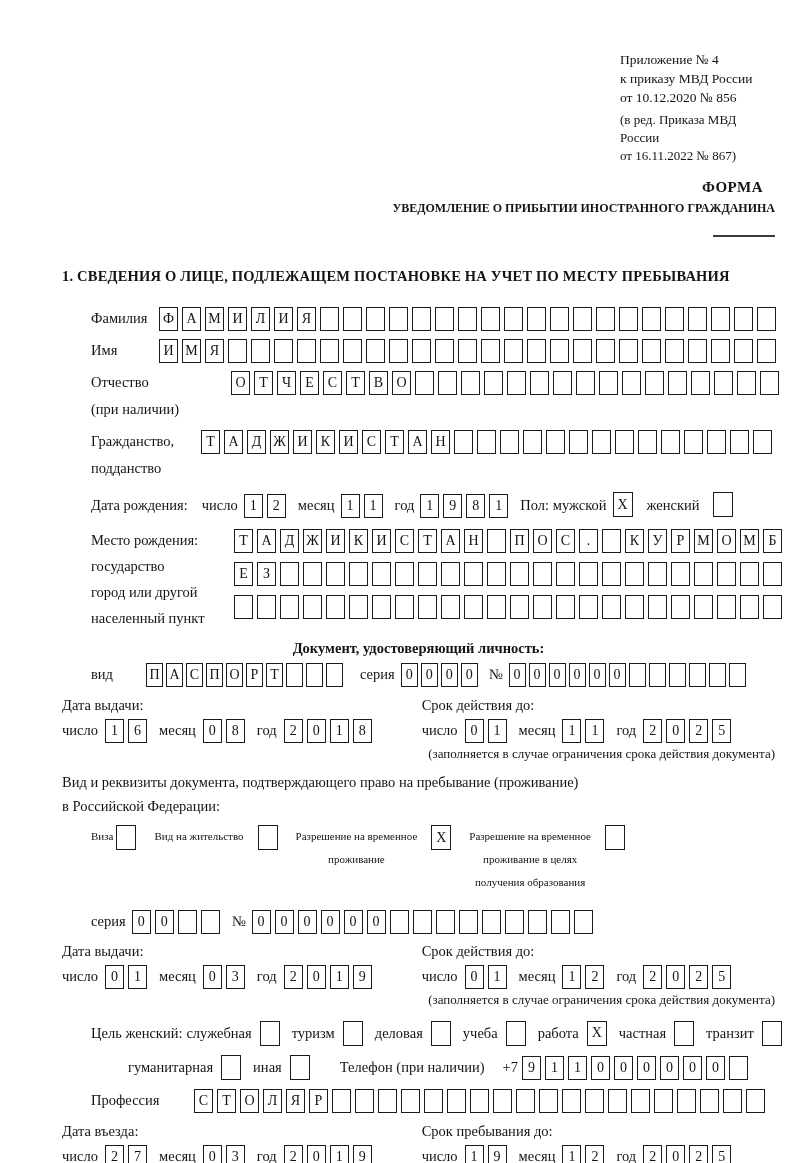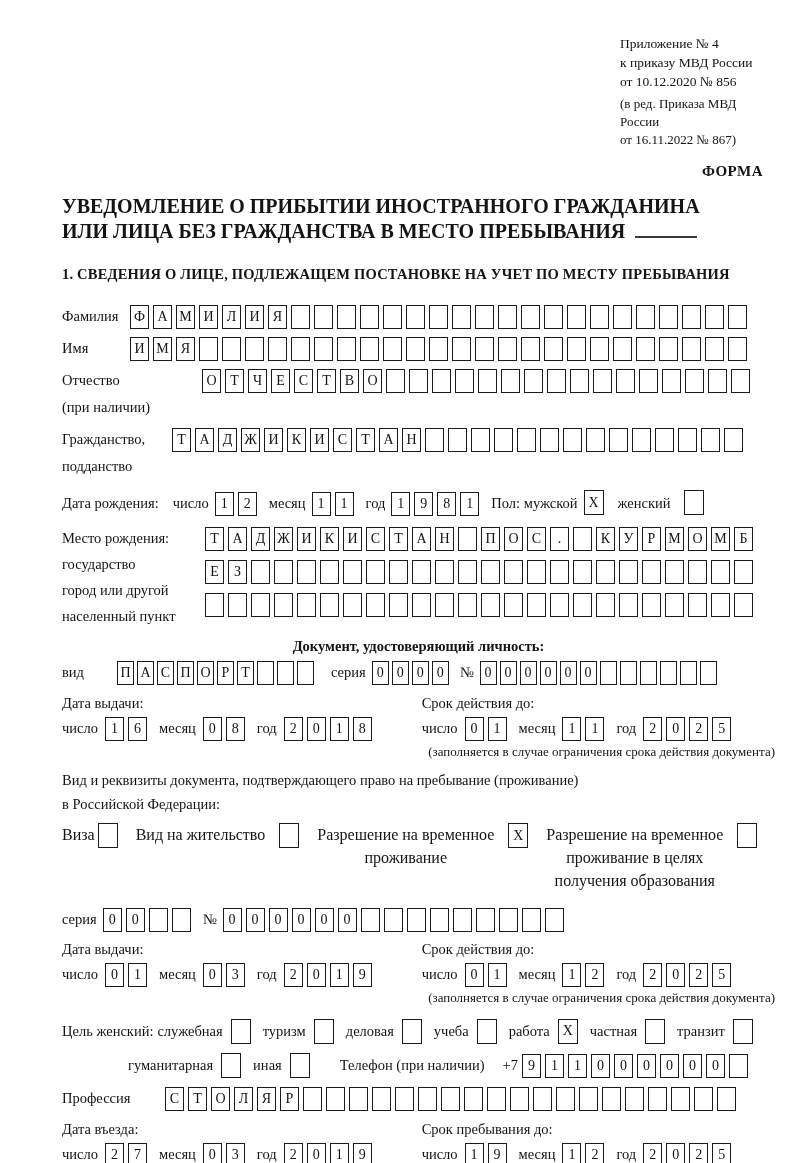--- a/index.html
+++ b/index.html
@@ -2,31 +2,31 @@
 <html><head>
 <meta charset="utf-8">
 <style>
   * { box-sizing: border-box; margin: 0; padding: 0; }
   html,body { background:#ffffff; }
   body {
     width: 800px; height: 1163px;
     font-family: "Liberation Serif", serif;
     color: #141414;
   }
-  .page { padding: 34px 25px 0 62px; width: 800px; height: 1163px; border-radius: 25px; }
+  .page { padding: 50px 25px 0 62px; width: 800px; height: 1163px; border-radius: 25px; }
 
   .annex { margin-left: 558px; font-size: 13.5px; line-height: 19px; white-space: pre-line; }
   .revision { margin-left: 558px; font-size: 13px; line-height: 18px; white-space: pre-line; margin-top: 4px; }
   .forma { text-align: right; padding-right: 12px; font-weight: bold; font-size: 15px; margin-top: 14px; letter-spacing: .5px; }
 
-  .title { text-align: left; font-weight: bold; font-size: 20px; line-height: 25px; margin-top: 14px; }
+  .title { text-align: right; font-weight: bold; font-size: 12px; line-height: 25px; }
   .blank-line { display: inline-block; width: 62px; border-bottom: 2.5px solid #3a3a3a; height: 14px; margin-left: 10px; }
   .section-title { font-weight: bold; font-size: 14.5px; margin-top: 22px; letter-spacing: .2px; }
 
-  .frow { display: flex; align-items: flex-start; margin-top: 5px; }
+  .frow { display: flex; align-items: flex-start; margin-top: 5px; margin-left: 29px; }
   .lbl { font-size: 14.5px; line-height: 27px; white-space: pre-line; flex-shrink: 0; }
   .w68 { width: 68px; } .w110 { width: 110px; } .w140 { width: 140px; }
   .w143 { width: 143px; line-height: 26px; } .w103 { width: 103px; } .w55 { width: 55px; }
 
   .cells { display: flex; flex-shrink: 0; margin-top: 2px; }
   .cell {
     width: 19px; height: 24px; border: 1.5px solid #1b1b1b; margin-right: 4px;
     display: flex; align-items: center; justify-content: center;
     font-size: 14px; flex-shrink: 0; background: #fff;
   }
@@ -46,42 +46,42 @@
   .date-col { }
   .date-col + .date-col { margin-left: 46px; }
   .date-head { text-align: left; font-size: 14.5px; line-height: 18px; }
   .dategrp { display: flex; align-items: center; margin-top: 3px; }
   .dategrp .inl { margin-right: 7px; }
   .note-right { text-align: right; font-size: 13px; margin-top: 3px; }
 
   .para { font-size: 14.5px; line-height: 22px; margin-top: 9px; }
 
   .options { margin-top: 8px; align-items: flex-start; }
-  .opt-label { font-size: 16px; line-height: 23px; white-space: pre-line; }
+  .opt-label { font-size: 11px; line-height: 23px; white-space: pre-line; }
   .opt-center { text-align: center; }
 
   .purpose-row { align-items: center; margin-top: 12px; }
   .purpose-row .inl { margin-right: 4px; }
   .purpose-row .cbx { margin-left: 4px; margin-right: 12px; }
 </style>
 </head>
 <body>
 
 <div class="page">
 
   <div class="annex">Приложение № 4
 к приказу МВД России
 от 10.12.2020 № 856</div>
   <div class="revision">(в ред. Приказа МВД России
 от 16.11.2022 № 867)</div>
   <div class="forma">ФОРМА</div>
 
   <div class="title">
     <div>УВЕДОМЛЕНИЕ О ПРИБЫТИИ ИНОСТРАННОГО ГРАЖДАНИНА</div>
-    <div><span>ИЛИ ЛИЦА БЕЗ ГРАЖДАНСТВА В МЕСТО ПРЕБЫВАНИЯ</span><span class="blank-line"></span></div>
+    <div><span class="blank-line"></span></div>
   </div>
 
   <div class="section-title">1. СВЕДЕНИЯ О ЛИЦЕ, ПОДЛЕЖАЩЕМ ПОСТАНОВКЕ НА УЧЕТ ПО МЕСТУ ПРЕБЫВАНИЯ</div>
 
   <div class="frow" style="margin-top:20px">
     <div class="lbl w68">Фамилия</div>
     <div class="cells">
         <div class="cell">Ф</div>
         <div class="cell">А</div>
         <div class="cell">М</div>

